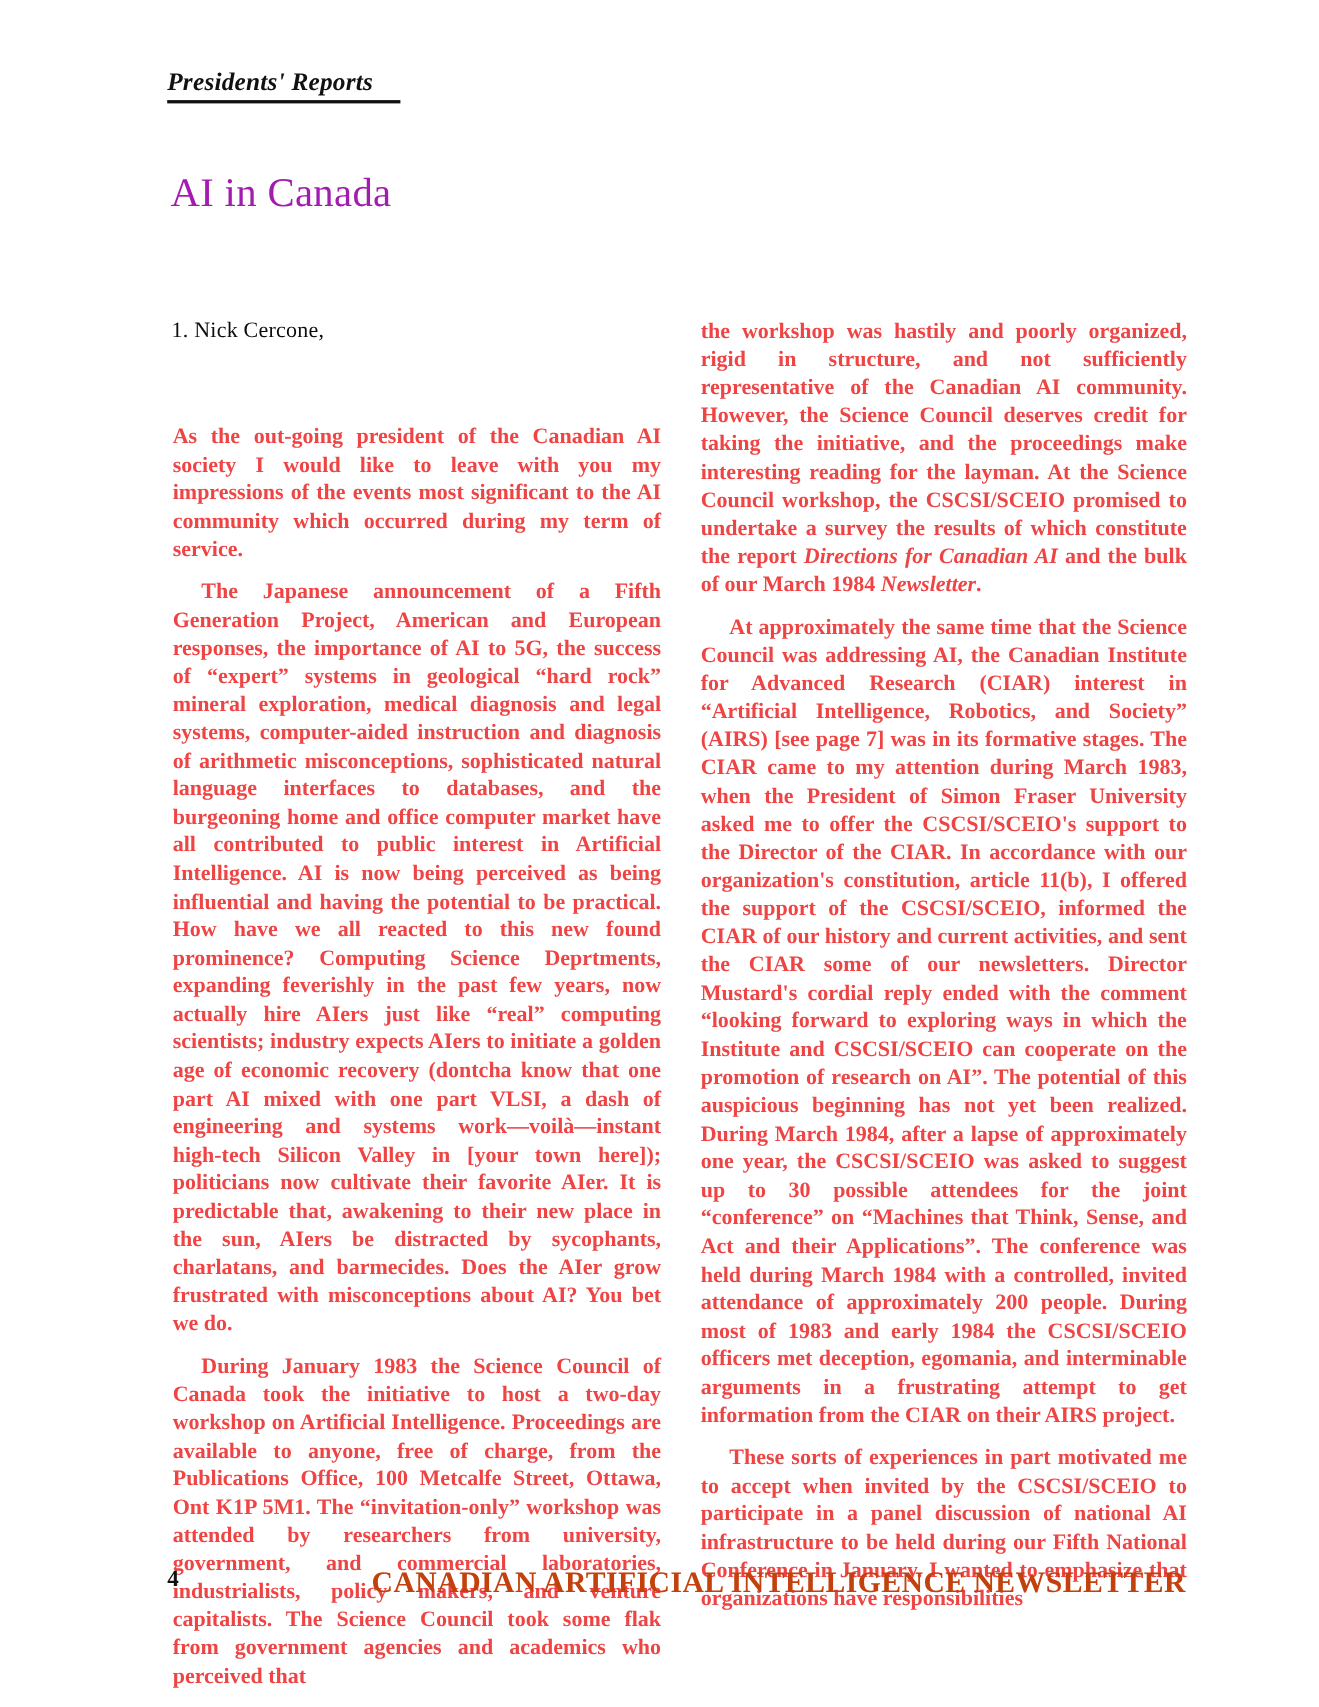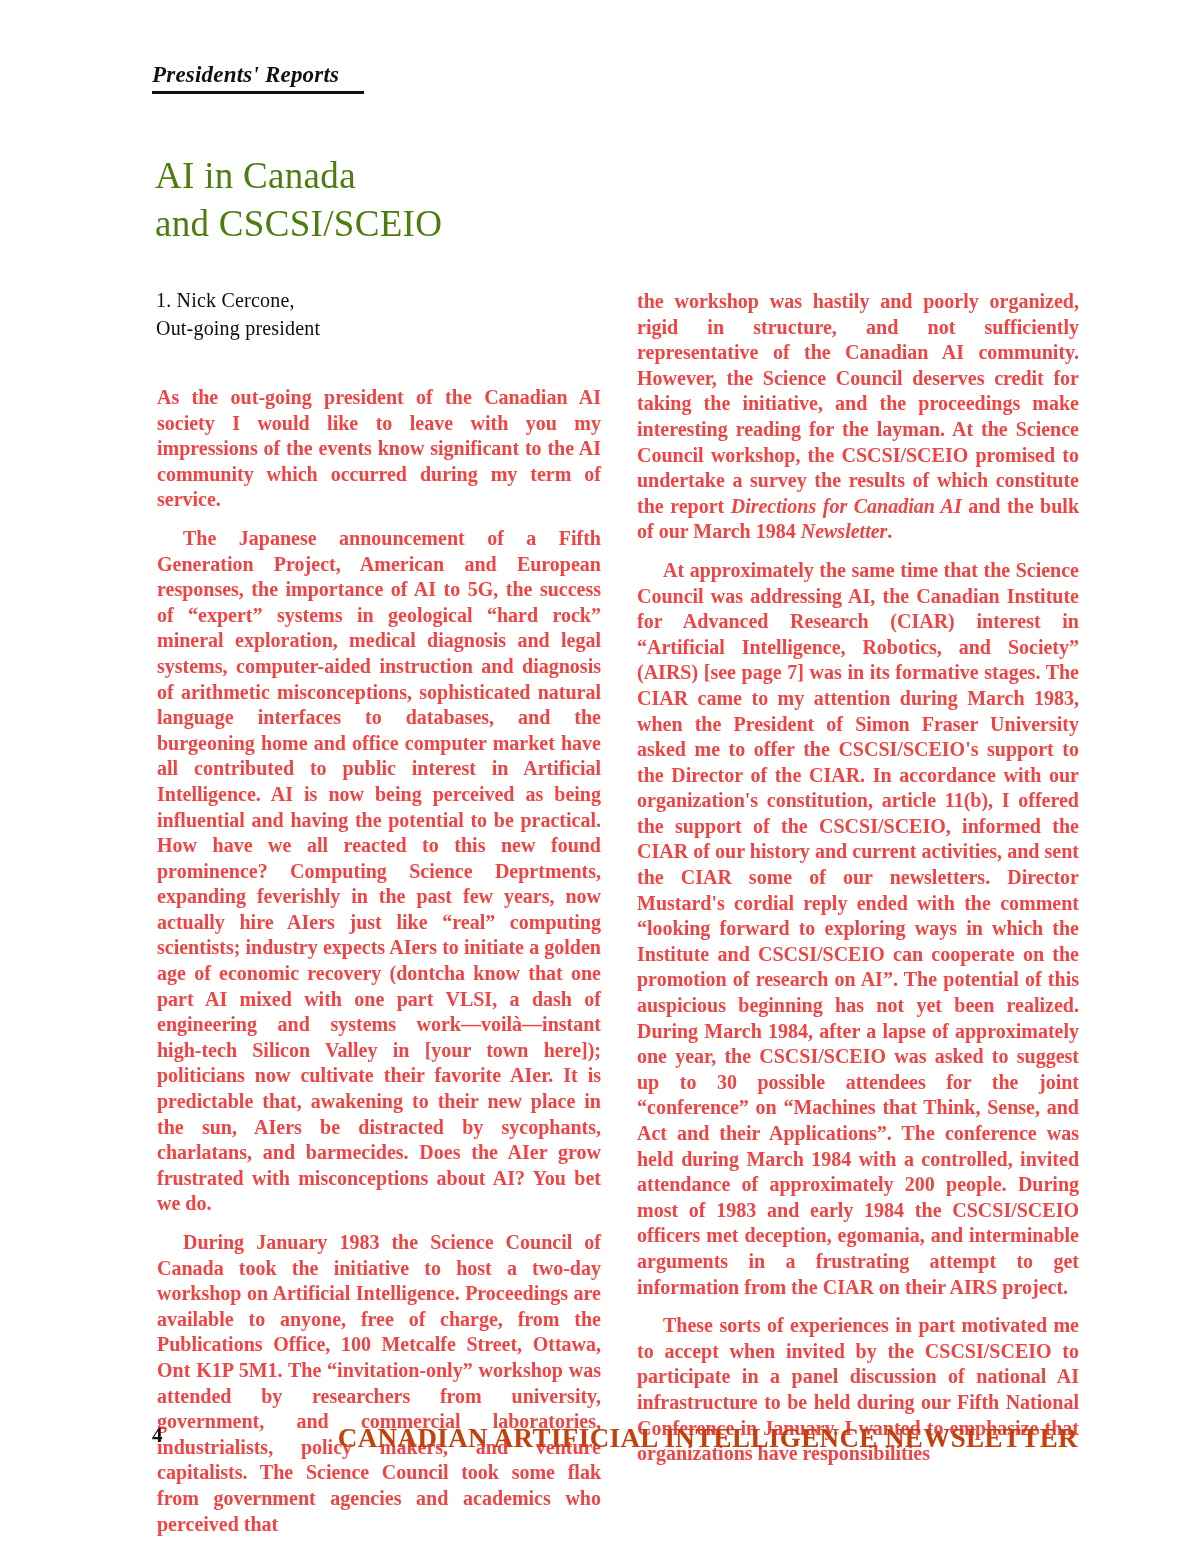--- a/index.html
+++ b/index.html
@@ -49,21 +49,21 @@
   
   .article-title {
     position: absolute;
     left: 155px;
     top: 152px;
     width: 520px;
     font-size: 37px;
     line-height: 1.30;
     font-weight: normal;
     letter-spacing: 0.3px;
-    color: #4d7c0f;
+    color: #a21caf;
   }
   .article-title .tl { display: block; }
 
   
   .section-heading {
     position: absolute;
     left: 156px;
     top: 287px;
     width: 470px;
     font-size: 20px;
@@ -135,30 +135,28 @@
 
 <div class="page">
 
   <div class="running-head">
     <div class="running-head-text">Presidents' Reports</div>
     <div class="running-head-rule"></div>
   </div>
 
   <div class="article-title">
     <span class="tl">AI in Canada</span>
-    <span class="tl">and CSCSI/SCEIO</span>
   </div>
 
   <div class="section-heading">
     <span class="sl">1. Nick Cercone,</span>
-    <span class="sl">Out-going president</span>
   </div>
 
   <div class="col col-left">
-    <p class="first">As the out-going president of the Canadian AI society I would like to leave with you my impressions of the events know significant to the AI community which occurred during my term of service.</p>
+    <p class="first">As the out-going president of the Canadian AI society I would like to leave with you my impressions of the events most significant to the AI community which occurred during my term of service.</p>
     <p>The Japanese announcement of a Fifth Generation Project, American and European responses, the importance of AI to 5G, the success of “expert” systems in geological “hard rock” mineral exploration, medical diagnosis and legal systems, computer-aided instruction and diagnosis of arithmetic misconceptions, sophisticated natural language interfaces to databases, and the burgeoning home and office computer market have all contributed to public interest in Artificial Intelligence. AI is now being perceived as being influential and having the potential to be practical. How have we all reacted to this new found prominence? Computing Science Deprtments, expanding feverishly in the past few years, now actually hire AIers just like “real” computing scientists; industry expects AIers to initiate a golden age of economic recovery (dontcha know that one part AI mixed with one part VLSI, a dash of engineering and systems work—voilà—instant high-tech Silicon Valley in [your town here]); politicians now cultivate their favorite AIer. It is predictable that, awakening to their new place in the sun, AIers be distracted by sycophants, charlatans, and barmecides. Does the AIer grow frustrated with misconceptions about AI? You bet we do.</p>
     <p>During January 1983 the Science Council of Canada took the initiative to host a two-day workshop on Artificial Intelligence. Proceedings are available to anyone, free of charge, from the Publications Office, 100 Metcalfe Street, Ottawa, Ont K1P 5M1. The “invitation-only” workshop was attended by researchers from university, government, and commercial laboratories, industrialists, policy makers, and venture capitalists. The Science Council took some flak from government agencies and academics who perceived that</p>
   </div>
 
   <div class="col col-right">
     <p class="first">
       <span>the workshop was hastily and poorly organized, rigid in structure, and not sufficiently representative of the Canadian AI community. However, the Science Council deserves credit for taking the initiative, and the proceedings make interesting reading for the layman. At the Science Council workshop, the CSCSI/SCEIO promised to undertake a survey the results of which constitute the report </span><i>Directions for Canadian AI</i><span> and the bulk of our March 1984 </span><i>Newsletter</i><span>.</span>
     </p>
     <p>At approximately the same time that the Science Council was addressing AI, the Canadian Institute for Advanced Research (CIAR) interest in “Artificial Intelligence, Robotics, and Society” (AIRS) [see page 7] was in its formative stages. The CIAR came to my attention during March 1983, when the President of Simon Fraser University asked me to offer the CSCSI/SCEIO's support to the Director of the CIAR. In accordance with our organization's constitution, article 11(b), I offered the support of the CSCSI/SCEIO, informed the CIAR of our history and current activities, and sent the CIAR some of our newsletters. Director Mustard's cordial reply ended with the comment “looking forward to exploring ways in which the Institute and CSCSI/SCEIO can cooperate on the promotion of research on AI”. The potential of this auspicious beginning has not yet been realized. During March 1984, after a lapse of approximately one year, the CSCSI/SCEIO was asked to suggest up to 30 possible attendees for the joint “conference” on “Machines that Think, Sense, and Act and their Applications”. The conference was held during March 1984 with a controlled, invited attendance of approximately 200 people. During most of 1983 and early 1984 the CSCSI/SCEIO officers met deception, egomania, and interminable arguments in a frustrating attempt to get information from the CIAR on their AIRS project.</p>
     <p>These sorts of experiences in part motivated me to accept when invited by the CSCSI/SCEIO to participate in a panel discussion of national AI infrastructure to be held during our Fifth National Conference in January. I wanted to emphasize that organizations have responsibilities</p>

